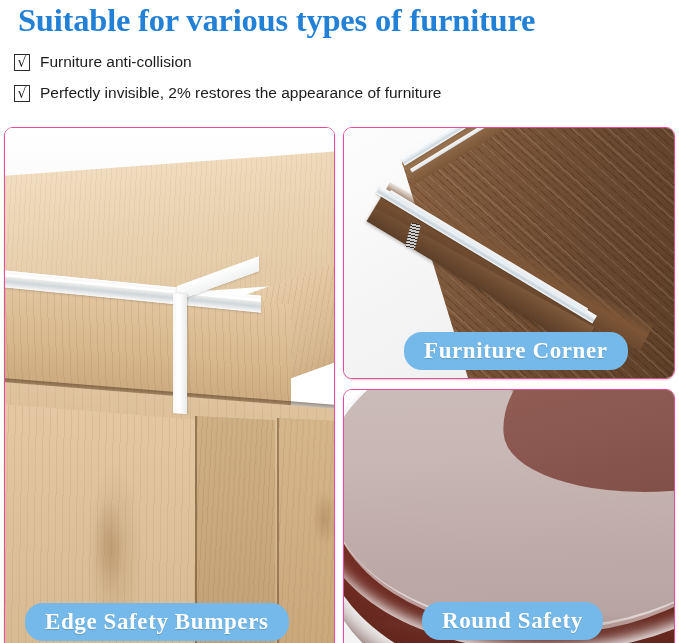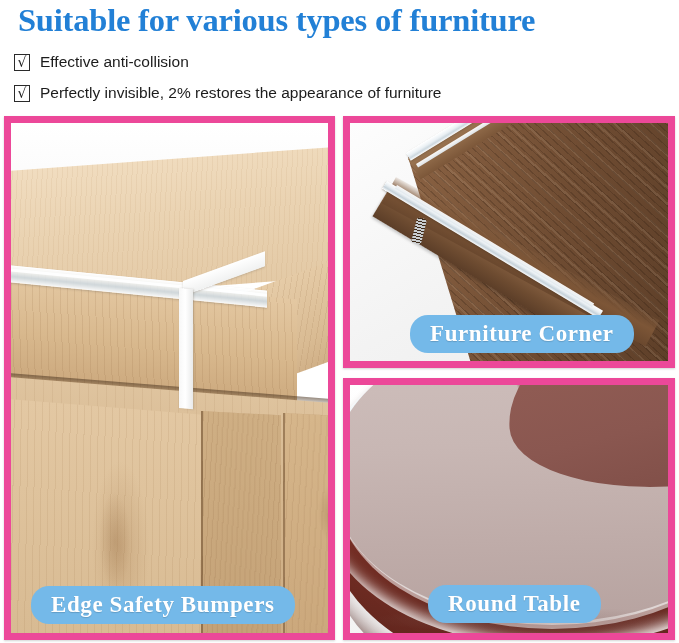--- a/index.html
+++ b/index.html
@@ -46,25 +46,26 @@
     font-family:"Liberation Sans", sans-serif;
     font-size:15.5px;
     color:#1c1c1c;
     white-space:nowrap;
     line-height:22px;
   }
 
   
   .panel {
     position:absolute;
-    border:7px solid #ec4899;
-    border-radius:0;
+    border:1px solid #ec4899;
+    border-radius:9px;
     overflow:hidden;
     background:#fdfdfd;
     box-shadow:0 1px 2px rgba(0,0,0,0.18);
+    margin-top:11px;
   }
   #panel-edge-bumpers   { left:4px;   top:116px; width:331px; height:524px; }
   #panel-furniture-corner{ left:343px; top:116px; width:332px; height:252px; }
   #panel-round-table    { left:343px; top:378px; width:332px; height:262px; }
 
   .photo { position:absolute; inset:0; }
 
   
   .badge {
     position:absolute;
@@ -320,21 +321,21 @@
 </style>
 </head>
 <body>
 
 <div id="header">
 
   <div id="page-title">Suitable for various types of furniture</div>
 
   <div class="bullet-row" id="bullet-row-0">
     <span class="check-box">√</span>
-    <span class="bullet-text">Effective anti-collision</span>
+    <span class="bullet-text">Furniture anti-collision</span>
   </div>
 
   <div class="bullet-row" id="bullet-row-1">
     <span class="check-box">√</span>
     <span class="bullet-text">Perfectly invisible, 2% restores the appearance of furniture</span>
   </div>
 
 </div>
 
 <div class="panel" id="panel-edge-bumpers">
@@ -378,14 +379,14 @@
     <div class="rt-bg"></div>
     <div class="rt-rim"></div>
     <div class="rt-edge"></div>
     <div class="rt-top"></div>
     <div class="rt-reflect"></div>
     <div class="rt-glow"></div>
     <div class="rt-strip"></div>
     <div class="rt-shadow"></div>
     <div class="rt-cast"></div>
   </div>
-  <div class="badge" id="badge-round-table">Round Table</div>
+  <div class="badge" id="badge-round-table">Round Safety</div>
 </div>
 
 </body></html>

